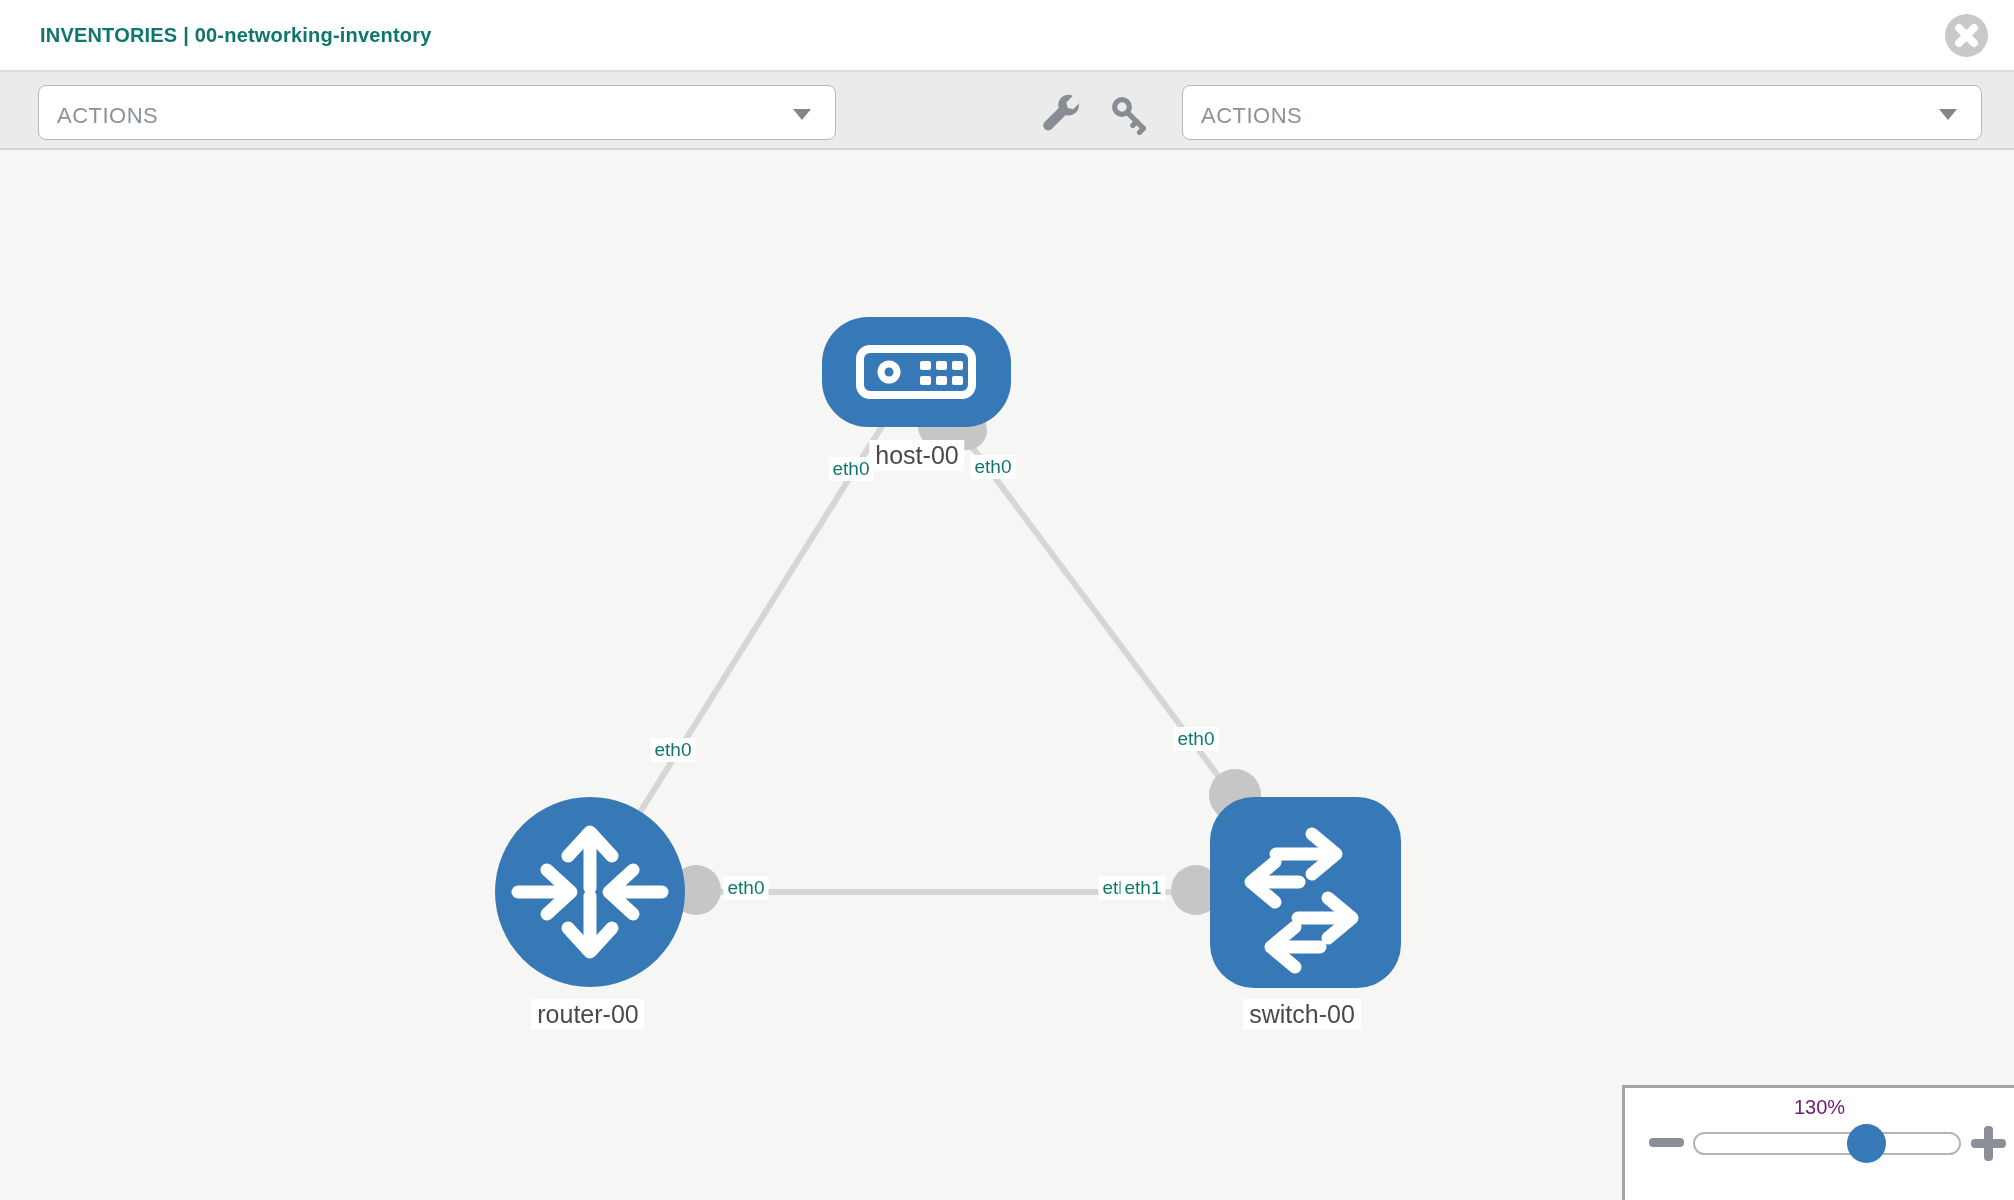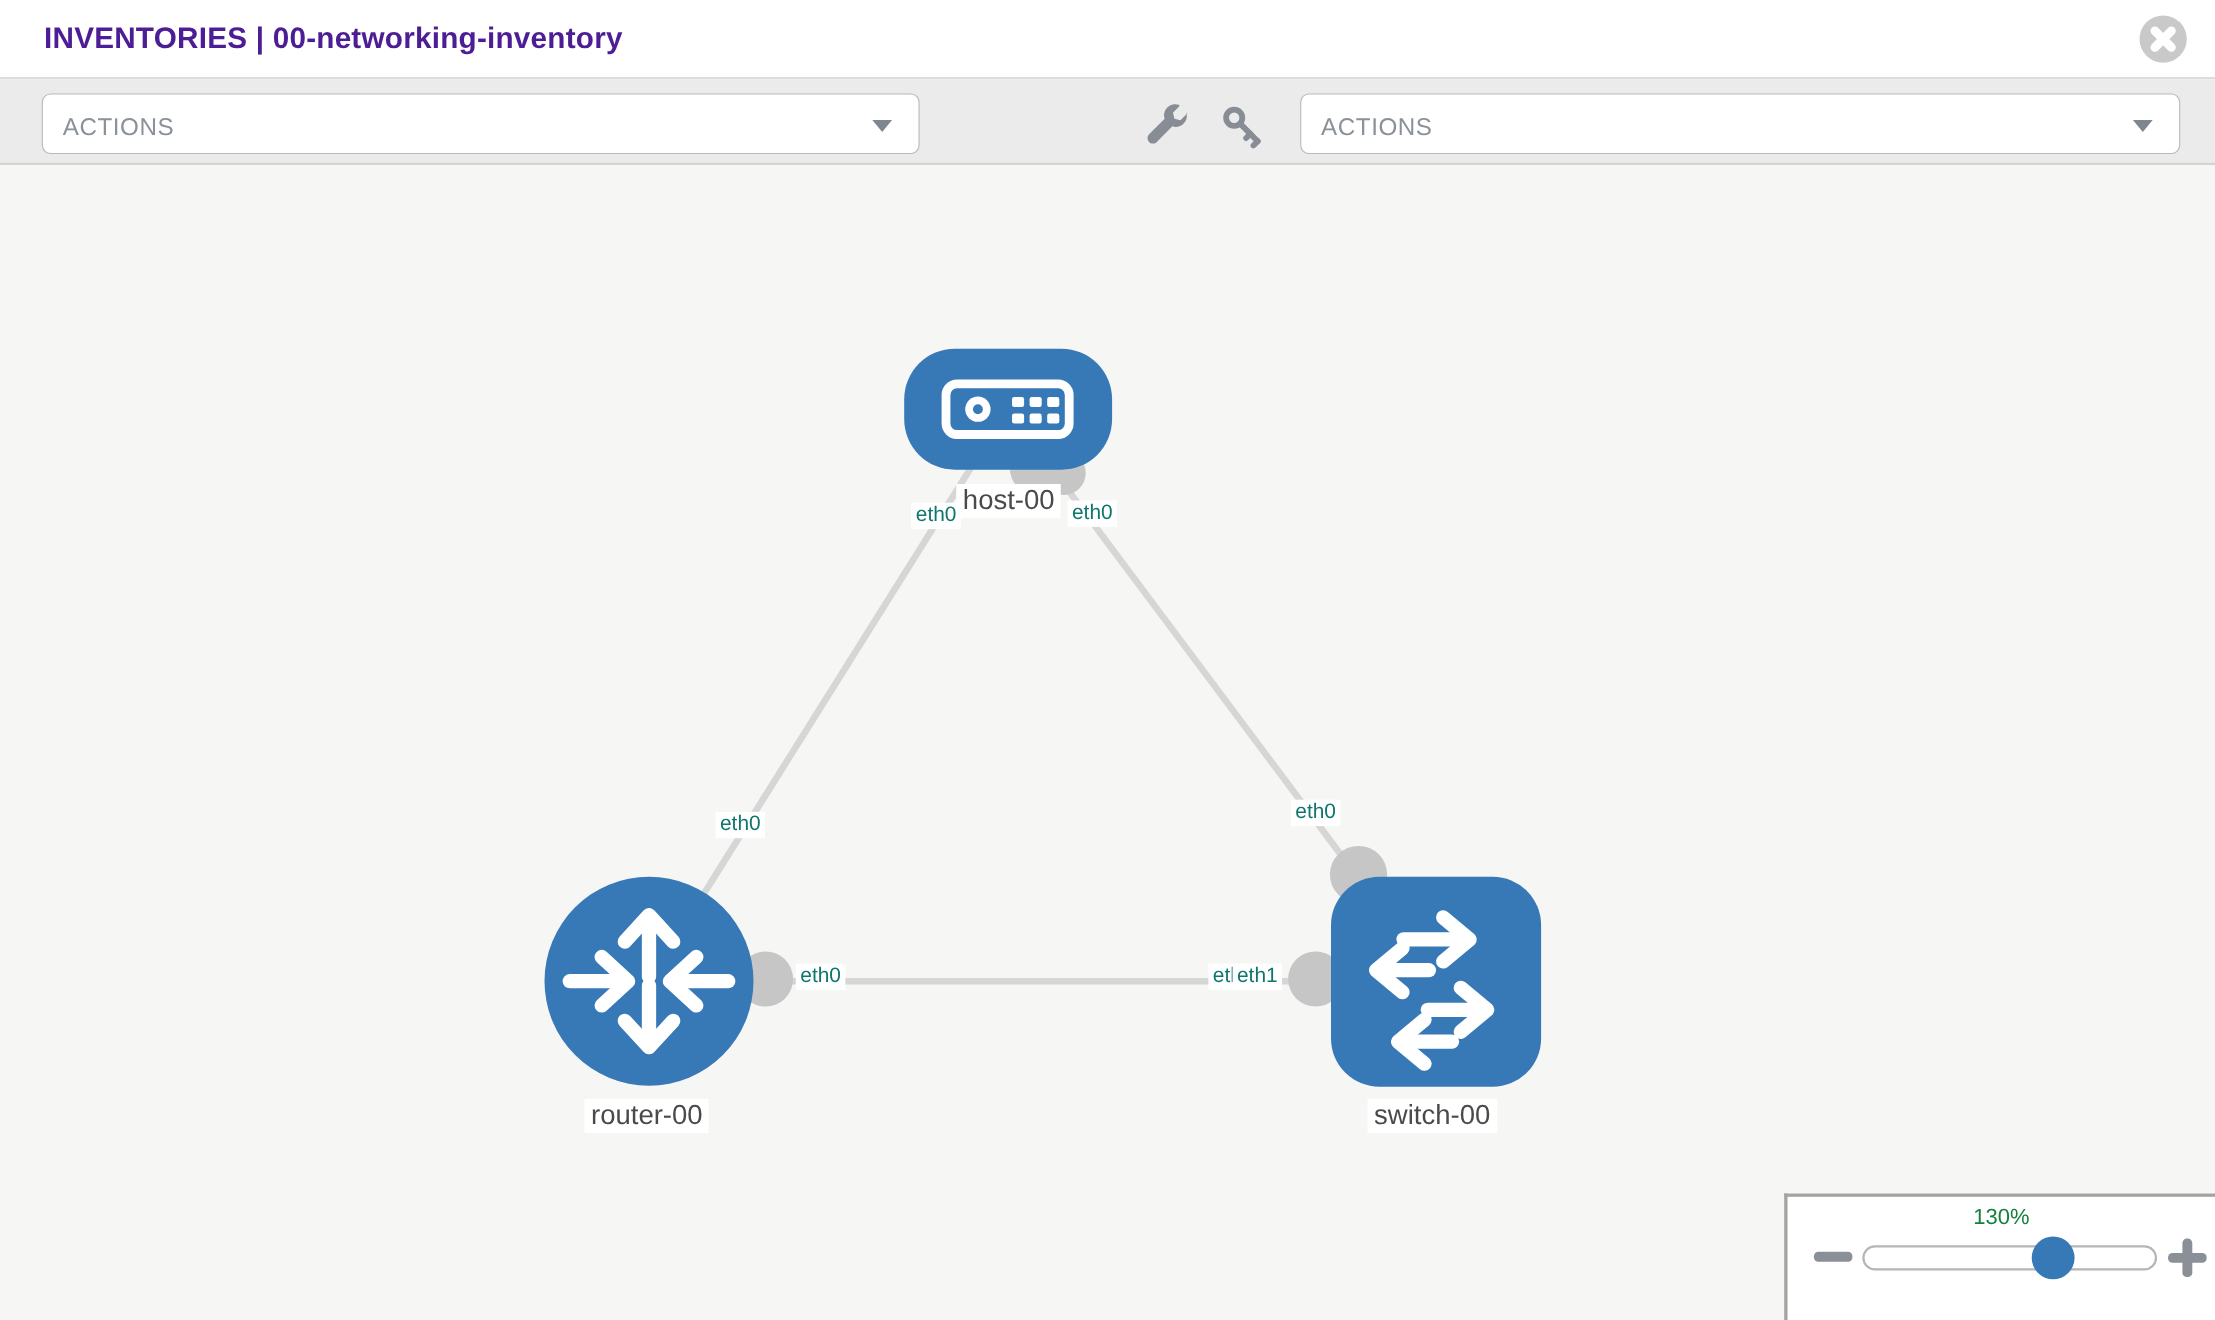--- a/index.html
+++ b/index.html
@@ -1,20 +1,20 @@
 <!DOCTYPE html>
 <html><head>
 <meta charset="utf-8">
 <style>
   * { margin:0; padding:0; box-sizing:border-box; }
   html,body { width:2014px; height:1200px; font-family:"Liberation Sans", sans-serif; background:#ffffff; overflow:hidden; }
 
   
   .header { position:relative; height:72px; background:#ffffff; border-bottom:2px solid #dcdcdc; }
-  .header-title { position:absolute; left:40px; top:0; line-height:70px; font-size:27px; font-weight:bold; color:#4c1d95; letter-spacing:.2px; }
+  .header-title { position:absolute; left:40px; top:0; line-height:70px; font-size:20px; font-weight:bold; color:#0f766e; letter-spacing:.2px; }
   .close-btn { position:absolute; right:26px; top:14px; width:43px; height:43px; border-radius:50%; background:#c9c9c9; cursor:pointer; }
   .close-btn svg { position:absolute; left:0; top:0; }
 
   
   .toolbar { position:relative; height:78px; background:#ebebeb; border-bottom:2px solid #d4d4d4; }
   .select-box { position:absolute; top:13px; height:55px; background:#ffffff; border:1px solid #b9b9b9; border-radius:8px; cursor:pointer; }
   .select-box .select-label { position:absolute; left:18px; top:3px; line-height:53px; font-size:22px; color:#8b9199; letter-spacing:.5px; }
   .chevron { position:absolute; right:24px; top:23px; width:0; height:0; border-left:9px solid transparent; border-right:9px solid transparent; border-top:11px solid #80868f; }
   .actions-box { left:38px; width:798px; }
   .search-box { left:1182px; width:800px; }
@@ -24,21 +24,21 @@
 
   
   .canvas { position:relative; width:2014px; height:1050px; background:#f6f6f5; overflow:hidden; }
   .canvas svg.topo { position:absolute; left:0; top:0; }
 
   .node-label { position:absolute; transform:translateX(-50%); background:#ffffff; color:#4a4a4a; font-size:25px; padding:1px 6px; white-space:nowrap; }
   .port-label { position:absolute; transform:translateX(-50%); background:#ffffff; color:#0f766e; font-size:19px; padding:1px 4px; white-space:nowrap; }
 
   
   .zoom-panel { position:absolute; left:1622px; top:935px; right:0; bottom:0; background:#ffffff; border-top:3px solid #a3a3a3; border-left:3px solid #a3a3a3; }
-  .zoom-level { position:absolute; top:8px; left:0; right:0; text-align:center; font-size:20px; color:#15803d; }
+  .zoom-level { position:absolute; top:8px; left:0; right:0; text-align:center; font-size:20px; color:#701a75; }
   .zoom-minus { position:absolute; left:24px; top:50px; width:35px; height:9px; background:#8a8f98; border-radius:4px; cursor:pointer; }
   .zoom-track { position:absolute; left:68px; top:44px; width:268px; height:23px; background:#ffffff; border:2px solid #b5b5b5; border-radius:12px; cursor:pointer; }
   .zoom-thumb { position:absolute; left:222px; top:36px; width:39px; height:39px; border-radius:50%; background:#3779b7; cursor:grab; }
   .zoom-plus { position:absolute; left:346px; top:38px; width:35px; height:35px; cursor:pointer; }
   .zoom-plus::before { content:""; position:absolute; left:0; top:13px; width:35px; height:9px; background:#8a8f98; border-radius:4px; }
   .zoom-plus::after { content:""; position:absolute; left:13px; top:0; width:9px; height:35px; background:#8a8f98; border-radius:4px; }
 </style>
 </head>
 <body>
 

